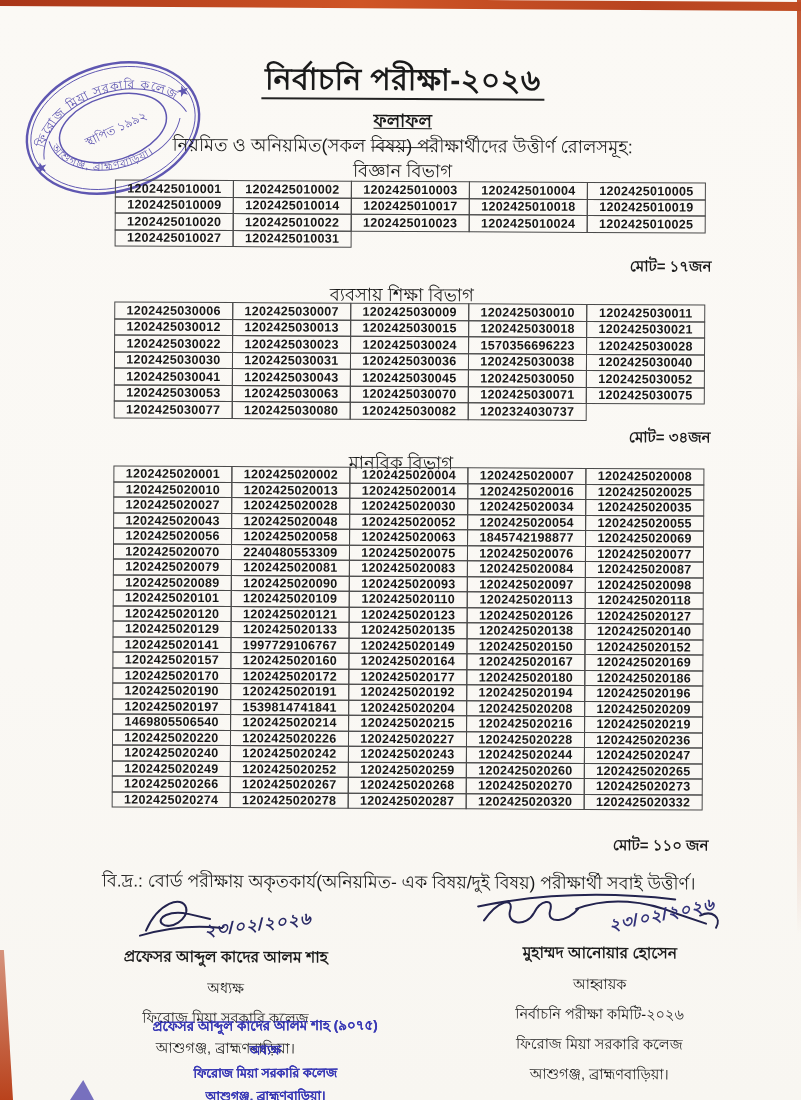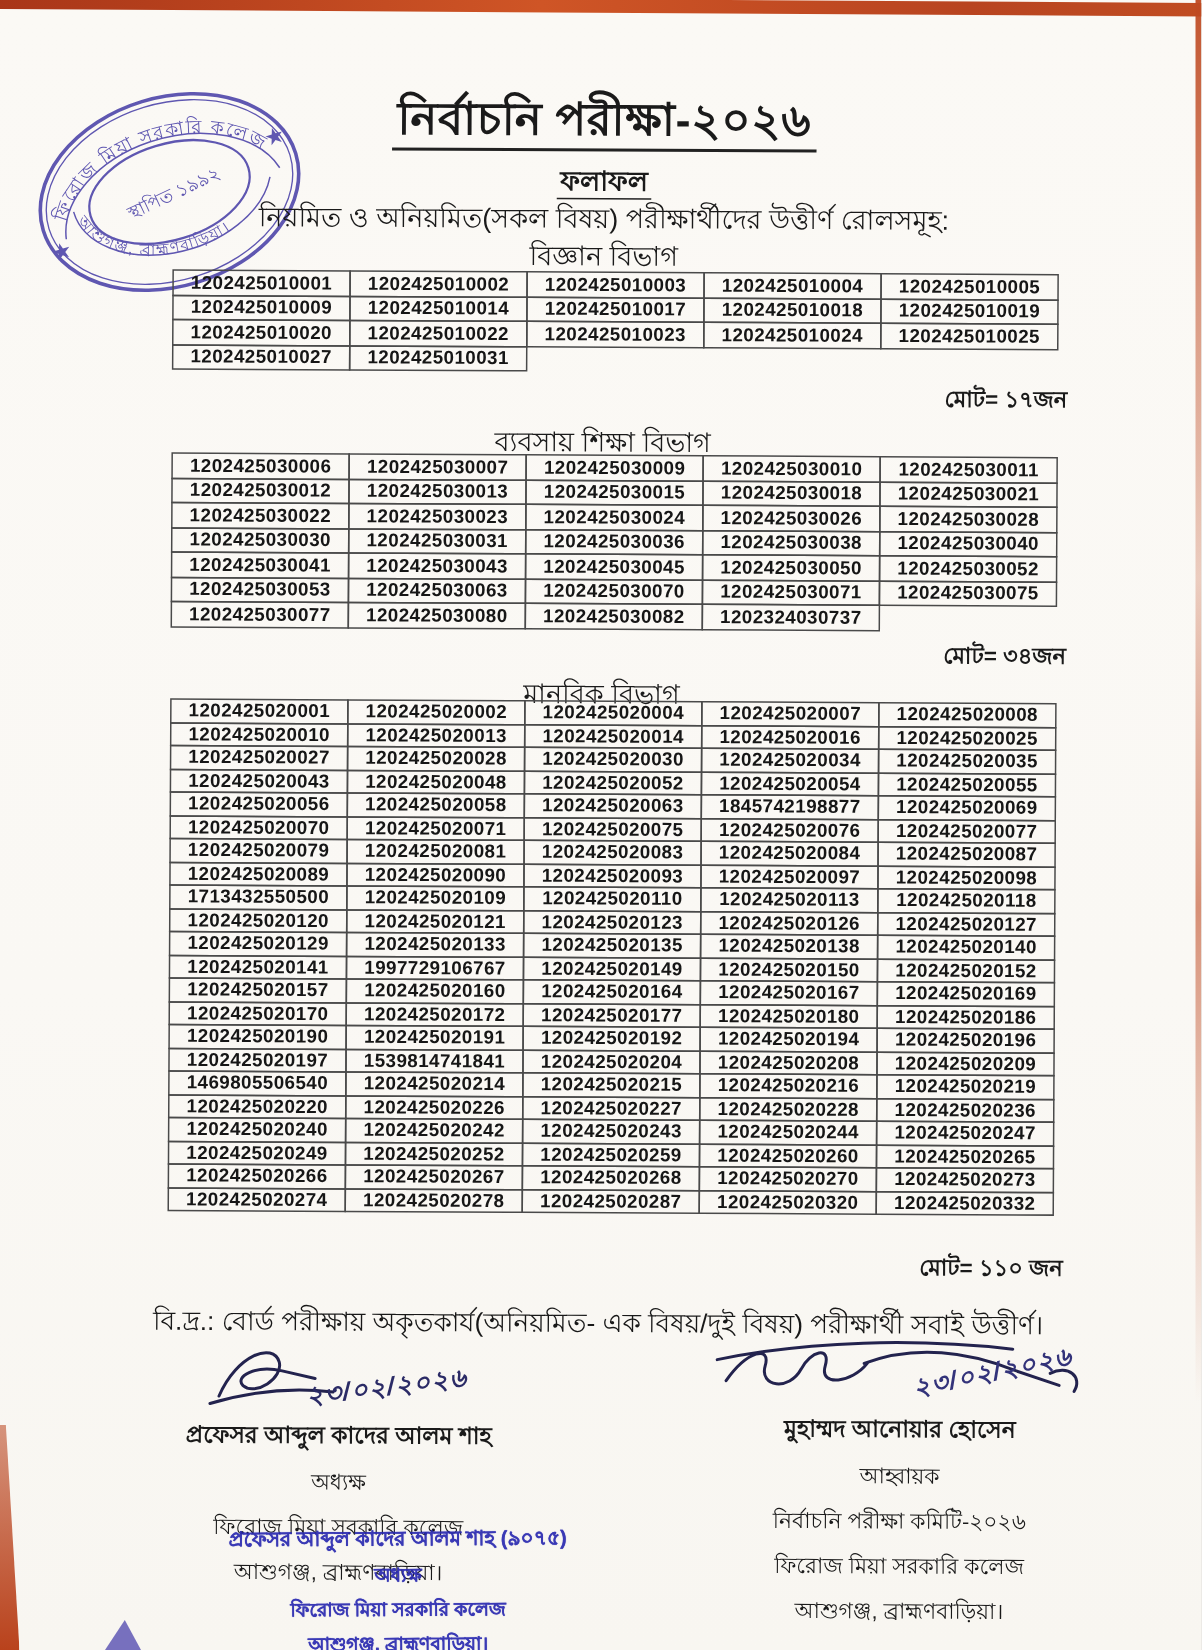--- a/index.html
+++ b/index.html
@@ -37,21 +37,21 @@
 
   .title{
     position:absolute; top:56px; left:0; right:0; text-align:center;
     font-size:30px; font-weight:bold; letter-spacing:.5px;
   }
   .title span{border-bottom:2px solid #222; padding:0 4px 2px;}
   .subtitle{
     position:absolute; top:107px; left:0; right:0; text-align:center;
     font-size:18px; font-weight:bold;
   }
-  .subtitle span{border-bottom:1.6px solid #222; padding:0 2px 1px;}
+  .subtitle span{border-bottom:1.6px solid #222; padding:0 2px 16px;text-decoration:underline;}
   .intro{
     position:absolute; top:132px; left:0; right:0; text-align:center;
     font-size:18px;
   }
   .sec-heading{
     position:absolute; left:0; right:0; text-align:center; font-size:18px;
   }
   .rolltable{position:absolute; left:114px; width:596px;}
   .trow{display:flex;}
   .tcell{
@@ -179,21 +179,21 @@
           <div class="tcell">1202425030012</div>
           <div class="tcell">1202425030013</div>
           <div class="tcell">1202425030015</div>
           <div class="tcell">1202425030018</div>
           <div class="tcell">1202425030021</div>
         </div>
         <div class="trow">
           <div class="tcell">1202425030022</div>
           <div class="tcell">1202425030023</div>
           <div class="tcell">1202425030024</div>
-          <div class="tcell">1202425030026</div>
+          <div class="tcell">1570356696223</div>
           <div class="tcell">1202425030028</div>
         </div>
         <div class="trow">
           <div class="tcell">1202425030030</div>
           <div class="tcell">1202425030031</div>
           <div class="tcell">1202425030036</div>
           <div class="tcell">1202425030038</div>
           <div class="tcell">1202425030040</div>
         </div>
         <div class="trow">
@@ -252,41 +252,41 @@
         </div>
         <div class="trow">
           <div class="tcell">1202425020056</div>
           <div class="tcell">1202425020058</div>
           <div class="tcell">1202425020063</div>
           <div class="tcell">1845742198877</div>
           <div class="tcell">1202425020069</div>
         </div>
         <div class="trow">
           <div class="tcell">1202425020070</div>
-          <div class="tcell">1202425020071</div>
+          <div class="tcell">2240480553309</div>
           <div class="tcell">1202425020075</div>
           <div class="tcell">1202425020076</div>
           <div class="tcell">1202425020077</div>
         </div>
         <div class="trow">
           <div class="tcell">1202425020079</div>
           <div class="tcell">1202425020081</div>
           <div class="tcell">1202425020083</div>
           <div class="tcell">1202425020084</div>
           <div class="tcell">1202425020087</div>
         </div>
         <div class="trow">
           <div class="tcell">1202425020089</div>
           <div class="tcell">1202425020090</div>
           <div class="tcell">1202425020093</div>
           <div class="tcell">1202425020097</div>
           <div class="tcell">1202425020098</div>
         </div>
         <div class="trow">
-          <div class="tcell">1713432550500</div>
+          <div class="tcell">1202425020101</div>
           <div class="tcell">1202425020109</div>
           <div class="tcell">1202425020110</div>
           <div class="tcell">1202425020113</div>
           <div class="tcell">1202425020118</div>
         </div>
         <div class="trow">
           <div class="tcell">1202425020120</div>
           <div class="tcell">1202425020121</div>
           <div class="tcell">1202425020123</div>
           <div class="tcell">1202425020126</div>

